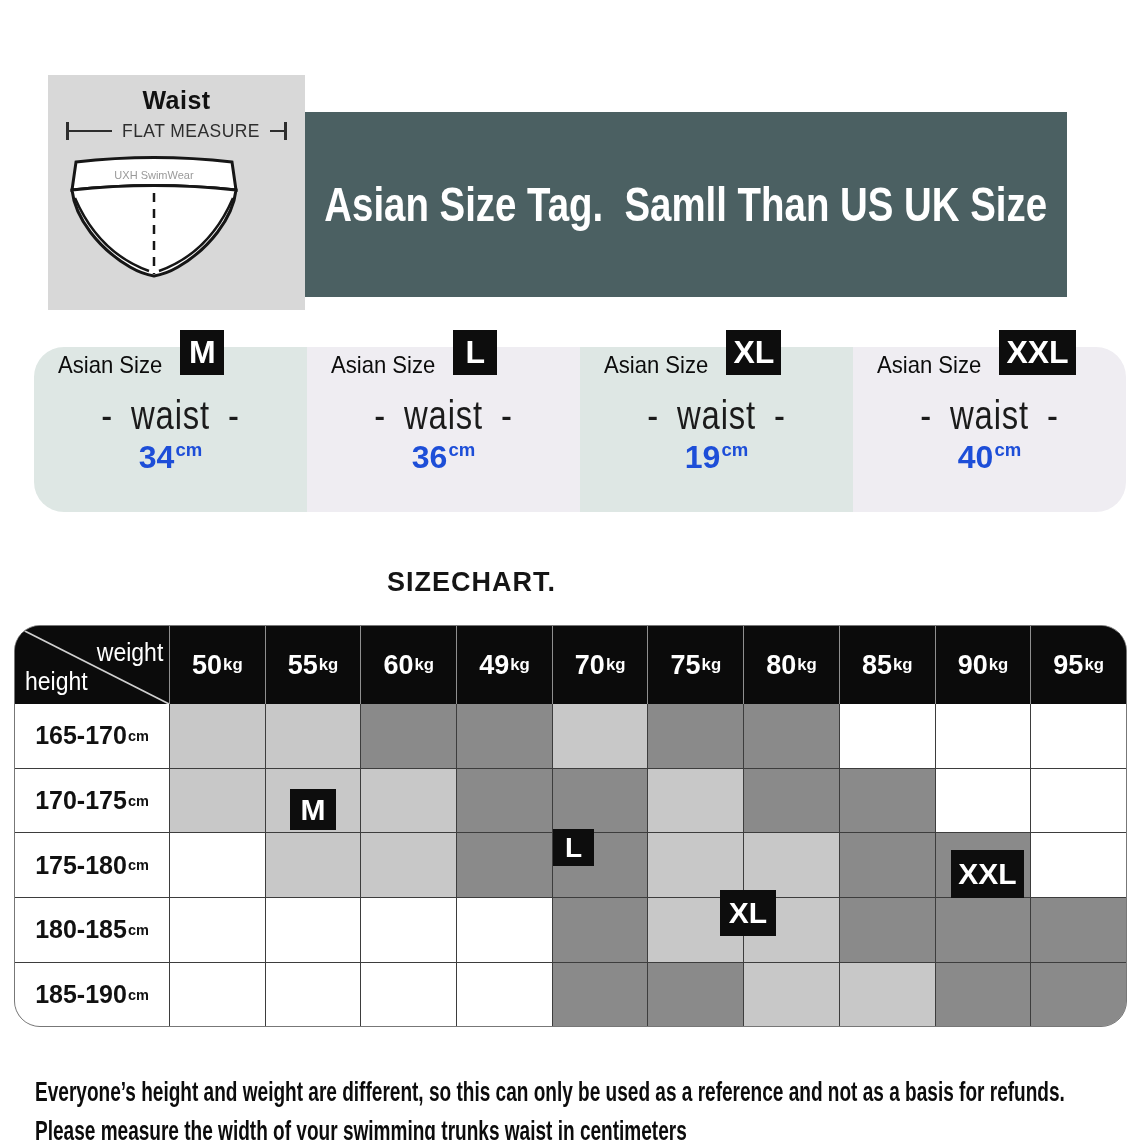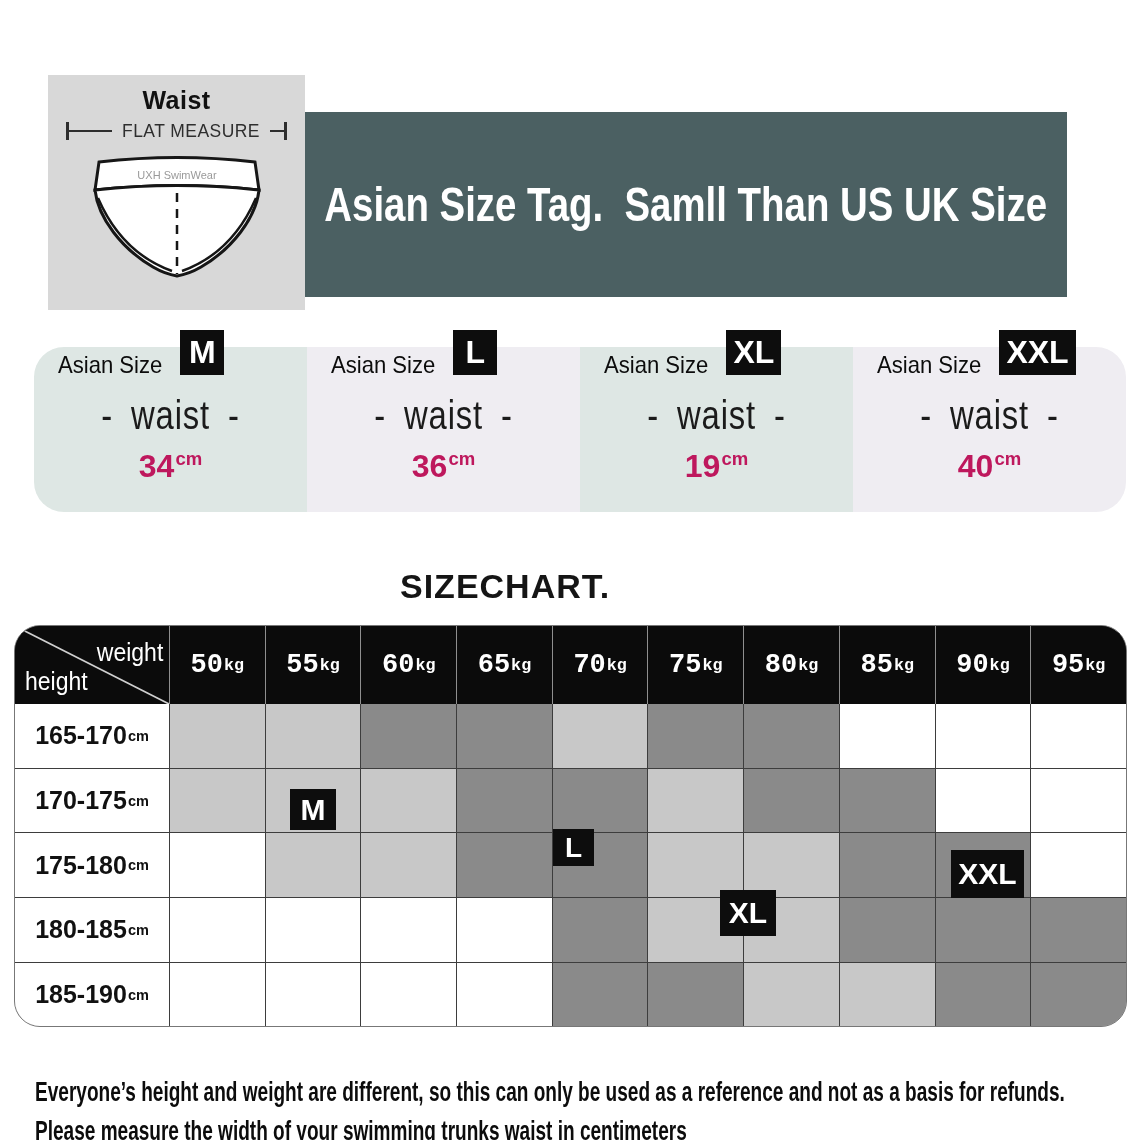--- a/index.html
+++ b/index.html
@@ -12,50 +12,50 @@
   .page{position:relative;width:1140px;height:1140px;background:#fff;overflow:hidden;}
 
   
   .measure-box{position:absolute;left:48px;top:75px;width:257px;height:235px;background:#d8d8d8;z-index:2;}
   .waist-title{text-align:center;margin-top:11px;font-size:25px;font-weight:700;color:#111;letter-spacing:0.5px;}
   .measure-row{display:flex;align-items:center;margin:6px 18px 0 18px;height:20px;}
   .tick{width:3px;height:18px;background:#2e2e2e;flex:0 0 auto;}
   .mline{height:2px;background:#2e2e2e;flex:1 1 auto;}
   .mline.short{flex:0 0 14px;}
   .flat-measure{font-size:19px;color:#2e2e2e;padding:0 4px;white-space:nowrap;transform:scaleX(0.92);letter-spacing:0.5px;}
-  .briefs-wrap{display:flex;justify-content:center;margin-top:4px;}
+  .briefs-wrap{display:flex;justify-content:flex-start;margin-top:4px;}
 
   
   .banner{position:absolute;left:305px;top:112px;width:762px;height:185px;display:flex;align-items:center;justify-content:center;}
   .banner-text{color:#fff;font-size:48px;font-weight:700;white-space:pre;transform:scaleX(0.8);letter-spacing:0;}
 
   
   .cards{position:absolute;left:14px;top:347px;width:1112px;height:165px;display:flex;padding-left:20px;}
   .card{position:relative;flex:1 1 0;}
   .card:first-child{border-radius:30px 0 0 30px;}
   .card:last-child{border-radius:0 30px 30px 0;}
   .card-head{position:absolute;top:-17px;left:24px;display:flex;align-items:flex-start;}
   .asian-size-label{font-size:24px;color:#0c0c0c;margin-top:21px;margin-right:9px;white-space:nowrap;transform:scaleX(0.92);transform-origin:left center;}
   .size-badge{background:#0d0d0d;color:#fff;font-weight:700;font-size:32px;height:45px;min-width:44px;padding:0 7px;display:flex;align-items:center;justify-content:center;}
   .card-body{position:absolute;left:0;right:0;top:46px;text-align:center;}
   .waist-label{font-size:40px;color:#1b1b1b;word-spacing:10px;transform:scaleX(0.82);letter-spacing:1px;}
-  .waist-value{margin-top:10px;font-size:32px;font-weight:700;color:#be185d;}
+  .waist-value{margin-top:1px;font-size:32px;font-weight:700;color:#1d4ed8;}
   .sup{font-size:58%;vertical-align:super;font-weight:700;margin-left:1px;}
 
   
-  .sizechart-title{position:absolute;left:400px;top:567px;font-size:34px;font-weight:700;color:#151515;letter-spacing:1px;}
+  .sizechart-title{position:absolute;left:387px;top:567px;font-size:27px;font-weight:700;color:#151515;letter-spacing:1px;}
 
   
   .table-wrap{position:absolute;left:14px;top:625px;width:1113px;height:402px;border-radius:26px;overflow:hidden;border:1px solid #777;background:#a3a3a3;}
   .t-head{display:grid;grid-template-columns:154px repeat(10,1fr);height:78px;background:#0b0b0b;}
   .corner-cell{position:relative;background:#0b0b0b;}
   .corner-cell svg{position:absolute;inset:0;width:100%;height:100%;}
   .corner-top{position:absolute;right:6px;top:12px;color:#fff;font-size:25px;transform:scaleX(0.92);transform-origin:right center;}
   .corner-bottom{position:absolute;left:10px;bottom:8px;color:#fff;font-size:25px;transform:scaleX(0.92);transform-origin:left center;}
-  .w-cell{display:flex;align-items:center;justify-content:center;color:#fff;font-size:27px;font-weight:700;border-left:1px solid #8f8f8f;background:#0b0b0b;font-family:Liberation Mono, monospace;}
+  .w-cell{display:flex;align-items:center;justify-content:center;color:#fff;font-size:27px;font-weight:700;border-left:1px solid #8f8f8f;background:#0b0b0b;}
   .w-cell .sup{font-size:62%;}
   .t-body{display:grid;grid-template-columns:154px repeat(10,1fr);grid-auto-rows:64.7px;}
   .h-cell{display:flex;align-items:center;justify-content:center;background:#fff;font-size:25px;font-weight:700;color:#111;border-bottom:1px solid var(--grid);}
   .c{border-left:1px solid var(--grid);border-bottom:1px solid var(--grid);}
   .shade-white{background:#fff;}
   .shade-light{background:var(--shade-light);}
   .shade-dark{background:var(--shade-dark);}
 
   .marker{position:absolute;background:#0d0d0d;color:#fff;font-weight:700;display:flex;align-items:center;justify-content:center;z-index:3;}
   .marker-m{left:275px;top:163px;width:46px;height:41px;font-size:30px;}
@@ -166,21 +166,21 @@
         </div>
         <div class="w-cell">
           <span>55</span>
           <span class="sup">kg</span>
         </div>
         <div class="w-cell">
           <span>60</span>
           <span class="sup">kg</span>
         </div>
         <div class="w-cell">
-          <span>65</span>
+          <span>49</span>
           <span class="sup">kg</span>
         </div>
         <div class="w-cell">
           <span>70</span>
           <span class="sup">kg</span>
         </div>
         <div class="w-cell">
           <span>75</span>
           <span class="sup">kg</span>
         </div>

